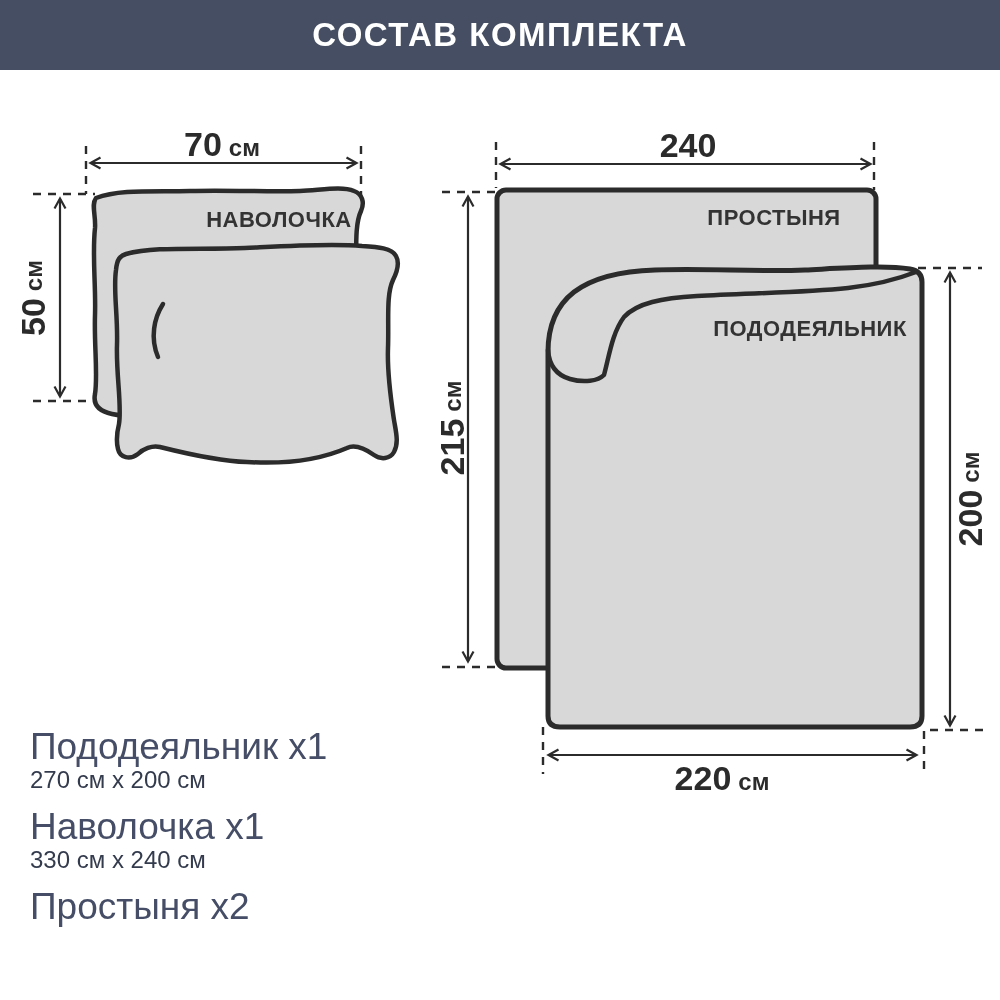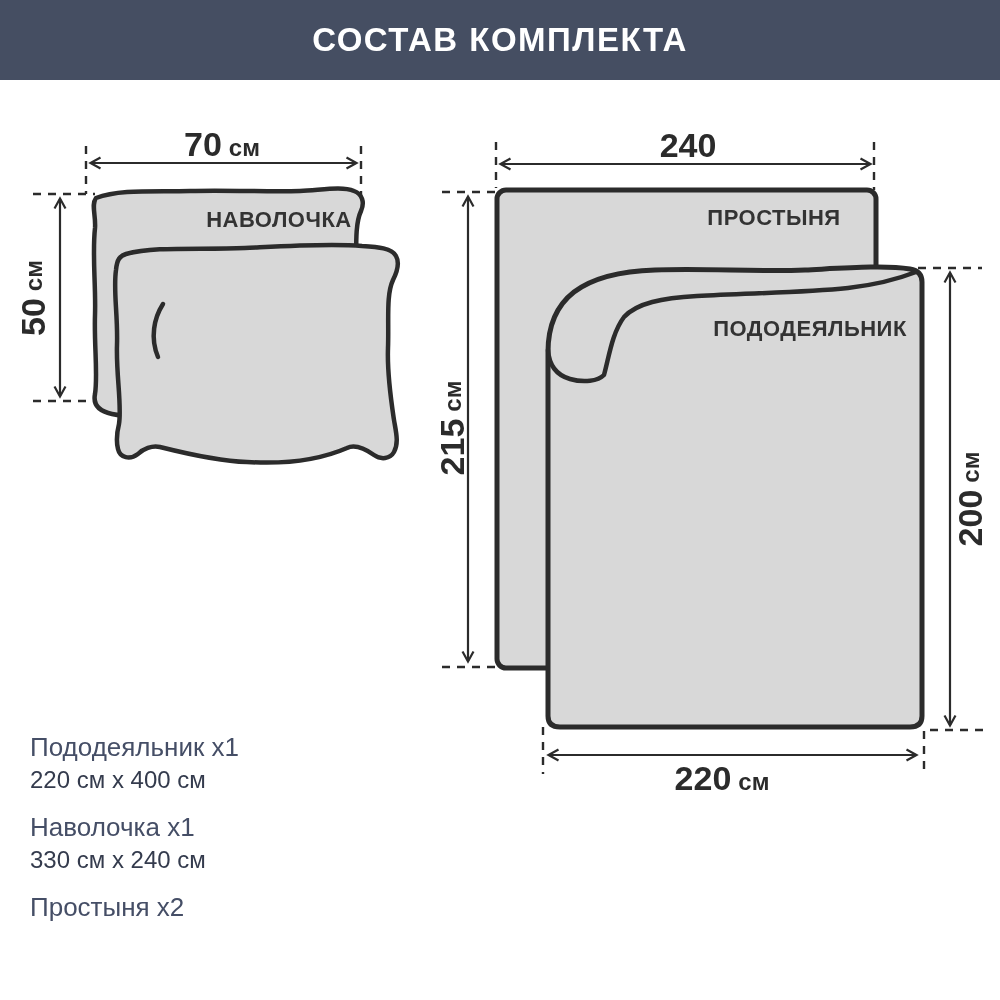--- a/index.html
+++ b/index.html
@@ -12,21 +12,21 @@
     position: relative;
     width: 1000px;
     height: 1000px;
     background: #ffffff;
     overflow: hidden;
   }
   
   .header {
     position: absolute;
     top: 0; left: 0;
-    width: 1000px; height: 80px;
+    width: 1000px; height: 70px;
     background: var(--header_bg, #454e62);
     display: flex;
     align-items: center;
     justify-content: center;
   }
   .header .title {
     color: var(--header_text, #ffffff);
     font-size: 33px;
     font-weight: 700;
     letter-spacing: 1.5px;
@@ -73,21 +73,21 @@
   }
   .ah-path { stroke: var(--ink, #2b2b2b); fill: none; stroke-width: 2.2; }
   
   .legend {
     position: absolute;
     left: 30px;
     top: 729px;
   }
   .legend-item { margin-bottom: 14px; }
   .legend-item-name {
-    font-size: 26px;
+    font-size: 37px;
     line-height: 36px;
     color: var(--legend_title, #454e66);
   }
   .legend-item-size {
     font-size: 24px;
     line-height: 30px;
     color: var(--legend_sub, #343b4d);
   }
 </style>
 </head>
@@ -214,21 +214,21 @@
       <line class="ext-line" x1="543" y1="727" x2="543" y2="774"></line>
       <line class="ext-line" x1="924" y1="731" x2="924" y2="774"></line>
       <line class="dim-line" x1="549" y1="755" x2="916" y2="755" marker-start="url(#ah)" marker-end="url(#ah)"></line>
       <text x="722" y="790" text-anchor="middle"><tspan class="dim-num">220</tspan><tspan class="dim-unit" dx="7">см</tspan></text>
     </g>
   </svg>
 
   <div class="legend">
     <div class="legend-item">
       <div class="legend-item-name">Пододеяльник x1</div>
-      <div class="legend-item-size">220 см x 400 см</div>
+      <div class="legend-item-size">270 см x 200 см</div>
     </div>
     <div class="legend-item">
       <div class="legend-item-name">Наволочка x1</div>
       <div class="legend-item-size">330 см x 240 см</div>
     </div>
     <div class="legend-item">
       <div class="legend-item-name">Простыня x2</div>
     </div>
   </div>
 

